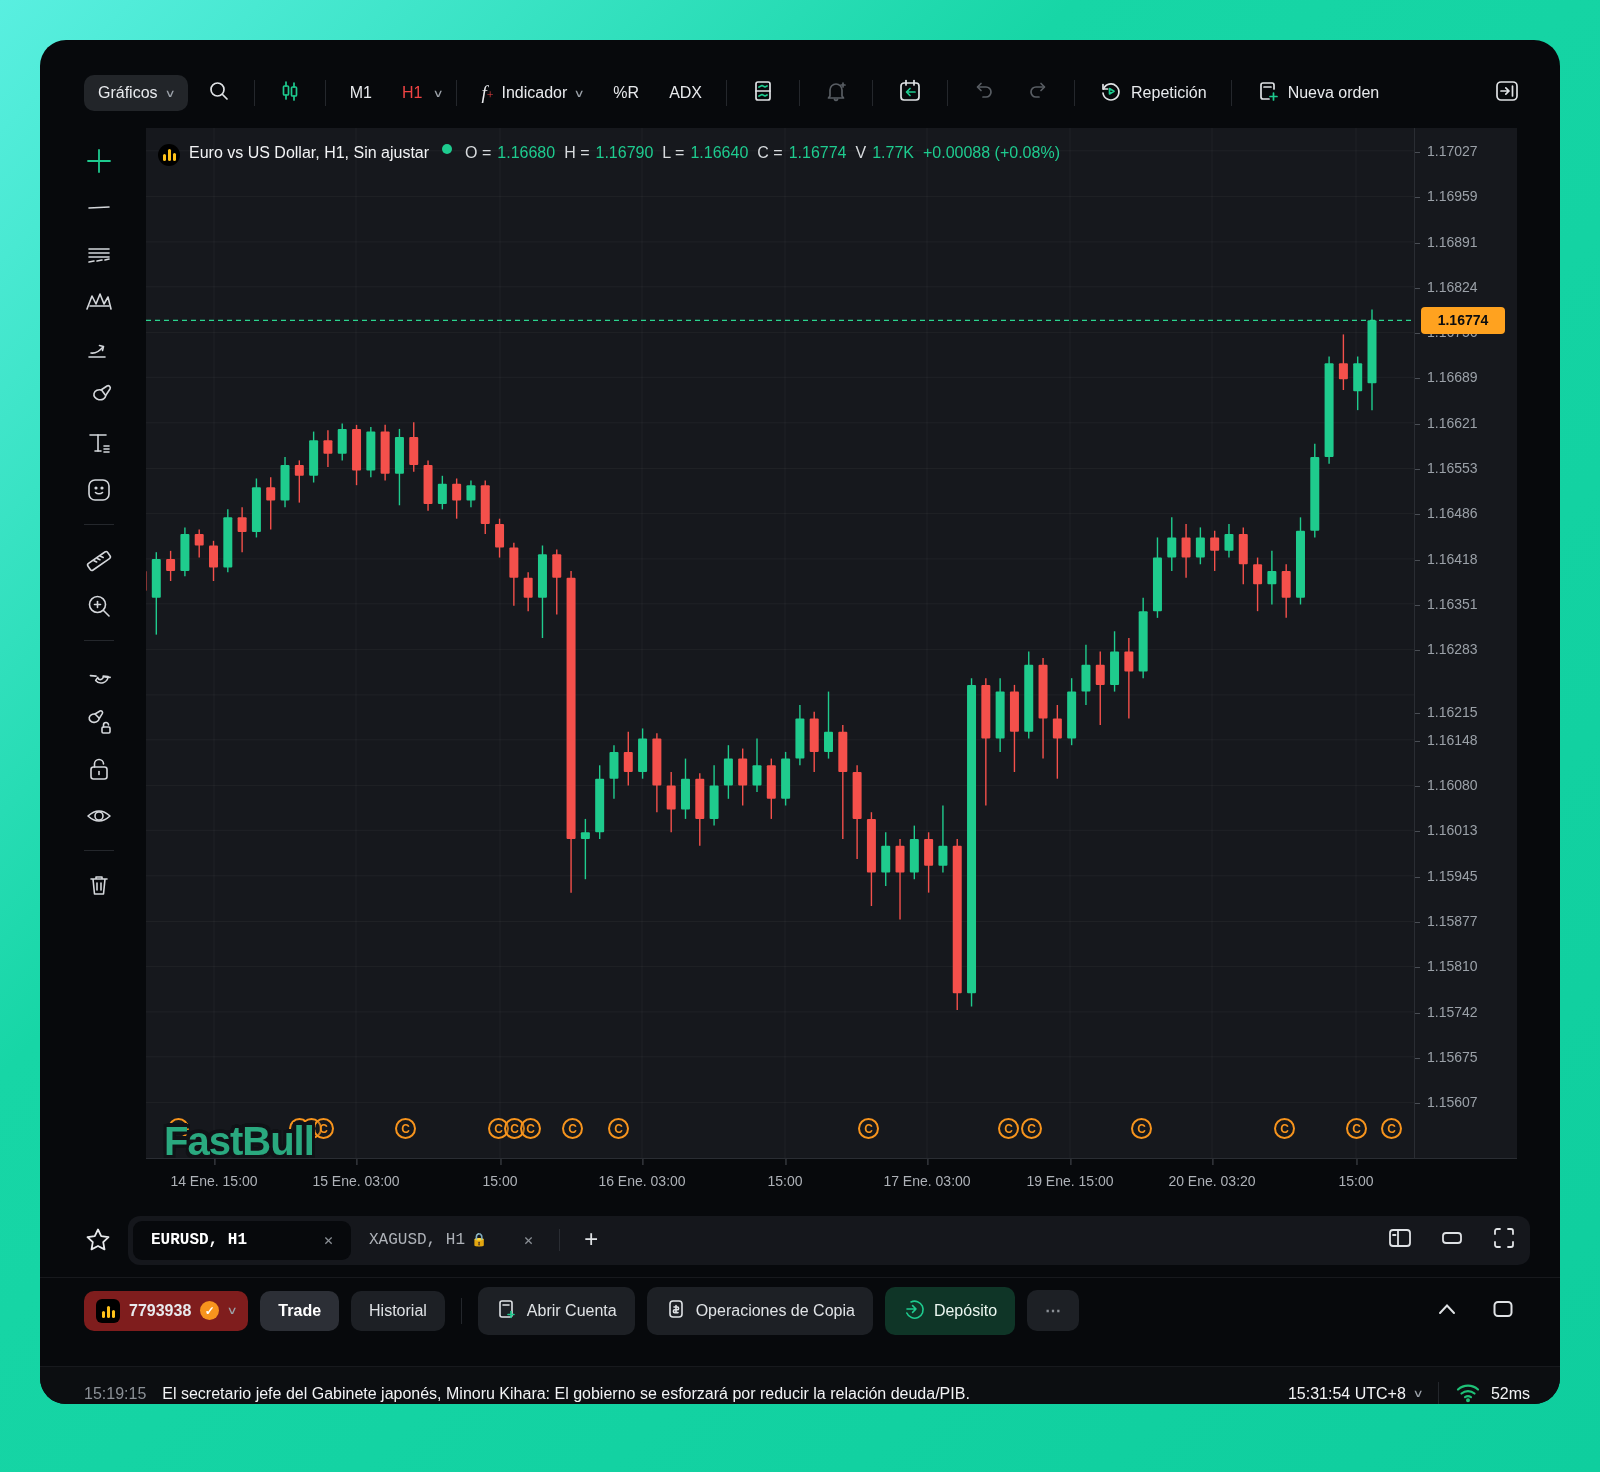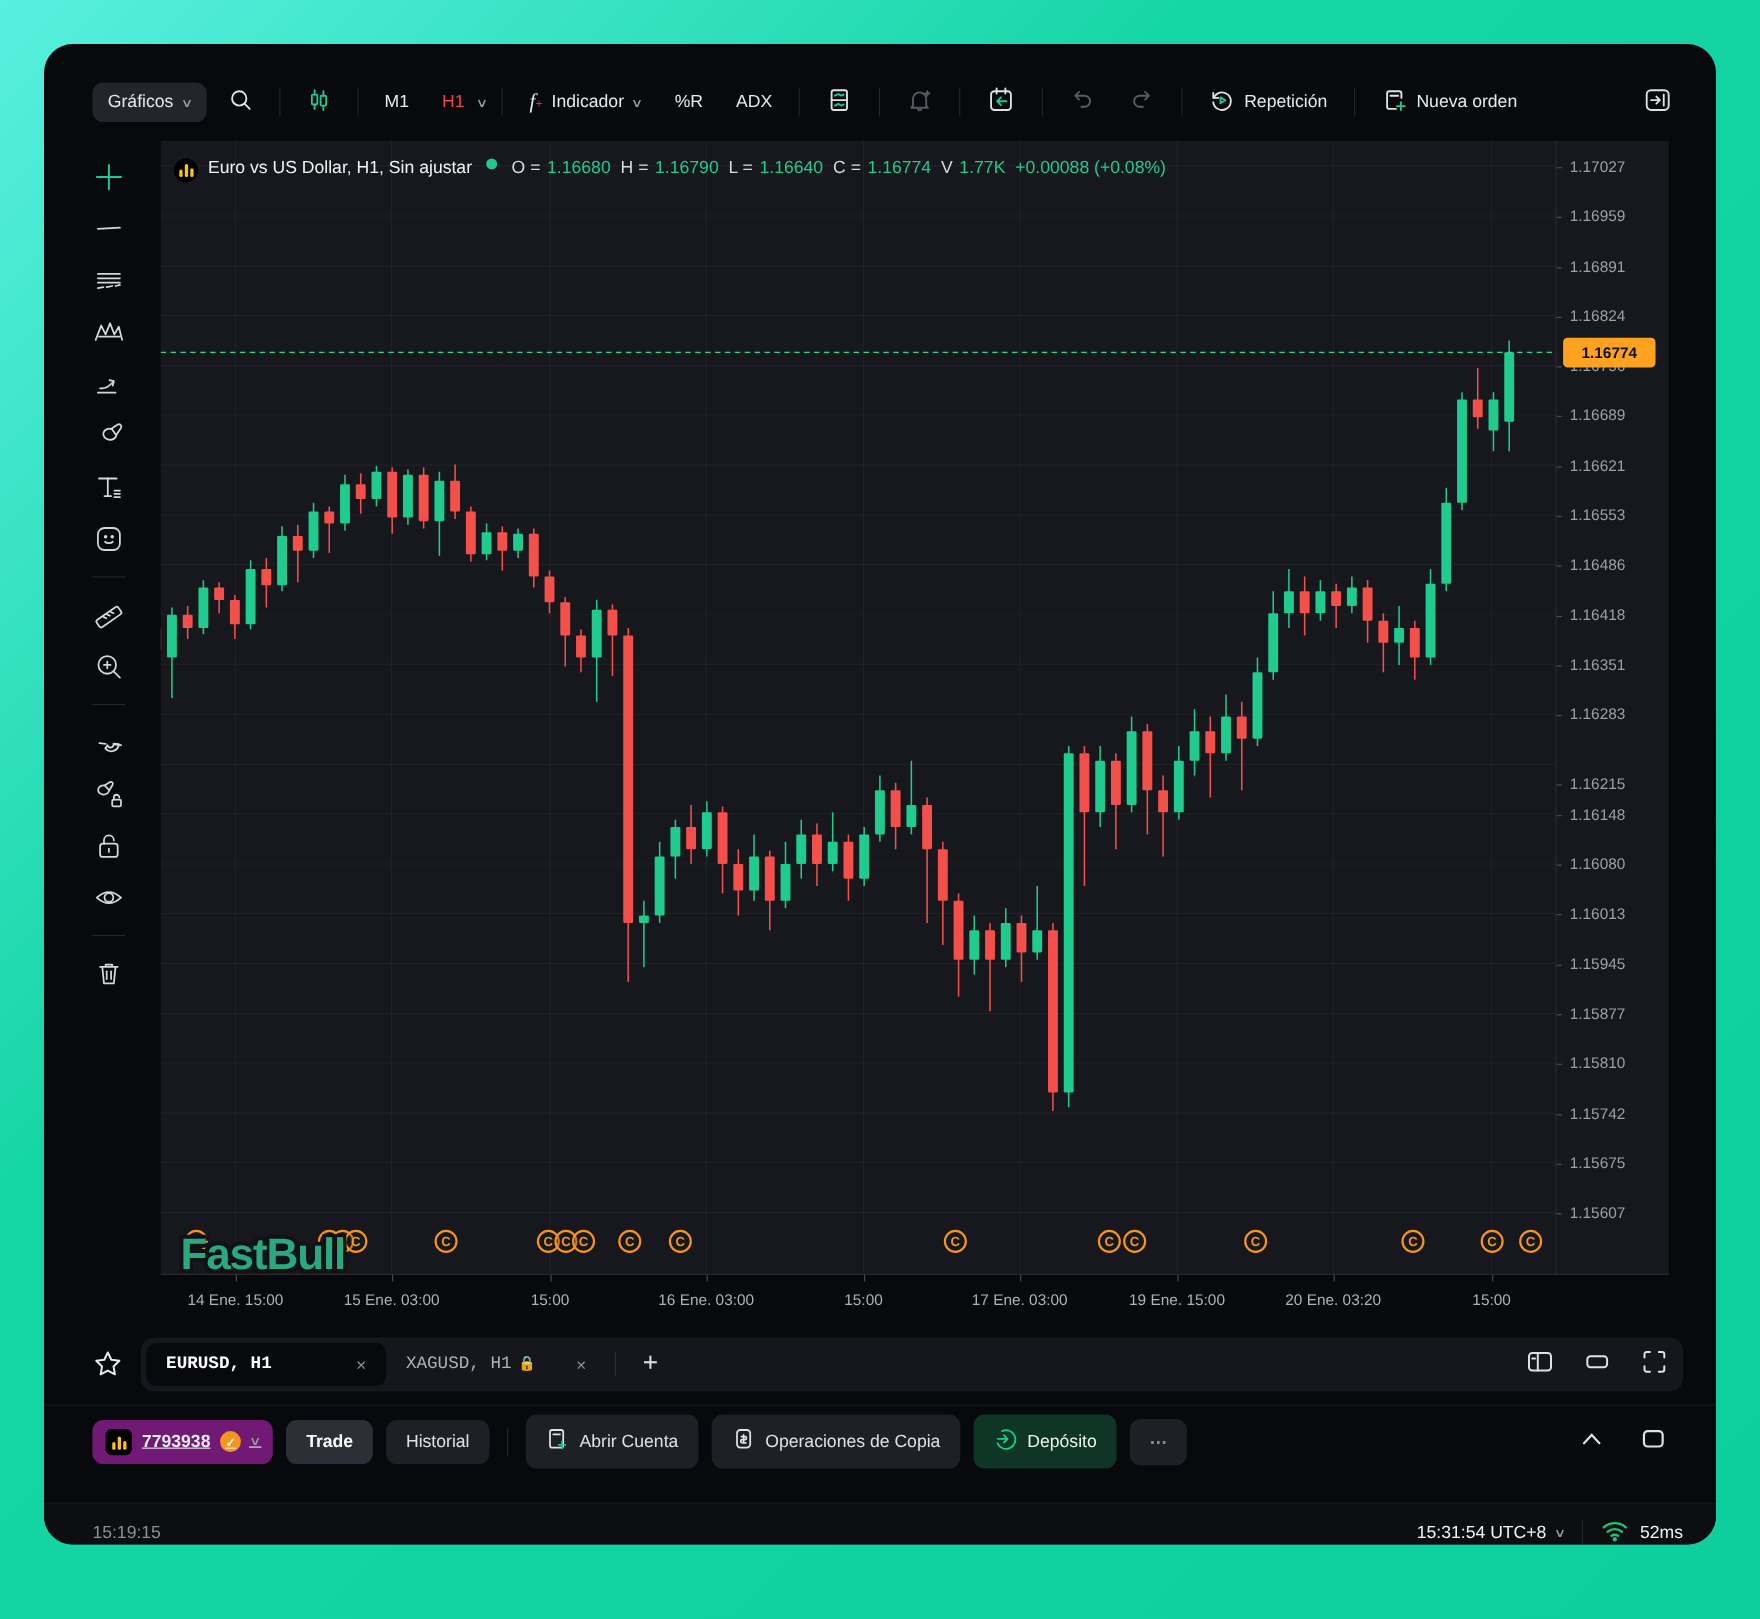--- a/index.html
+++ b/index.html
@@ -93,21 +93,21 @@
   .lockbadge { display:inline-block; margin-left:6px; color:#8b9096; font-size:13px; }
   .tab-sep { width:1px; height:22px; background:#2a2d33; margin:0 8px; }
   .tab-plus { color:#dfe2e5; font-size:24px; padding:0 16px; cursor:pointer; }
   .tab-icons { display:flex; gap:26px; margin-left:auto; padding-right:8px; }
   .tab-icons svg { stroke:#dfe2e5; fill:none; stroke-width:1.8; stroke-linecap:round; }
   
   .accountbar {
     height:66px; margin-top:8px; border-top:1px solid #17191d; padding:0 30px 0 44px;
     display:flex; align-items:center; gap:12px; flex:none; font-size:16px;
   }
-  .acc-chip { background:#701a75; border-radius:10px; padding:8px 12px; display:flex; align-items:center; gap:9px; cursor:pointer;text-decoration:underline; }
+  .acc-chip { background:#7f1d1d; border-radius:10px; padding:8px 12px; display:flex; align-items:center; gap:9px; cursor:pointer; }
   .acc-logo { width:24px; height:24px; border-radius:6px; background:#000; display:inline-flex; align-items:flex-end; justify-content:center; gap:2px; padding-bottom:5px; }
   .acc-logo i { display:block; width:3px; background:#ffc21a; border-radius:2px; }
   .badge { width:19px; height:19px; border-radius:50%; background:#f7941d; color:#fff; font-size:12px; display:flex; align-items:center; justify-content:center; font-weight:bold; }
   .abtn { background:#1d2025; border-radius:10px; padding:11px 18px; display:flex; align-items:center; gap:9px; cursor:pointer; color:#dfe2e5; }
   .abtn.primary { background:#2c2f36; color:#fff; font-weight:bold; }
   .abtn.deposit { background:#0f3527; color:#ecf7f1; }
   .abtn svg { stroke:#dfe2e5; fill:none; stroke-width:1.6; stroke-linecap:round; stroke-linejoin:round; }
   .abtn.deposit svg { stroke:#1ecb8f; }
   .acc-right { margin-left:auto; display:flex; gap:30px; align-items:center; padding-right:14px; }
   .acc-right svg { stroke:#dfe2e5; fill:none; stroke-width:2; stroke-linecap:round; }
@@ -737,20 +737,21 @@
             <path d="M6 17 L13 9.5 L20 17"></path>
           </svg></span>
       <span><svg width="26" height="26" viewBox="0 0 26 26">
             <rect x="4.5" y="6" width="17" height="14" rx="3.5"></rect>
           </svg></span>
     </div>
   </div>
 
   <div class="newsbar">
     <span class="news-time">15:19:15</span>
+    <span class="news-text">El secretario jefe del Gabinete japonés, Minoru Kihara: El gobierno se esforzará por reducir la relación deuda/PIB.</span>
     <div class="news-right">
       <span class="clock">
         <span>15:31:54 UTC+8</span>
         <span class="chev">∨</span>
       </span>
       <span class="vsep2"></span>
       <span class="ping">
         <span><svg width="26" height="22" viewBox="0 0 26 22" style="stroke:#1fc177;fill:none;stroke-width:2.2;stroke-linecap:round">
               <path d="M3 8.5 a15 15 0 0 1 20 0"></path>
               <path d="M6.5 12.5 a10 10 0 0 1 13 0"></path>

